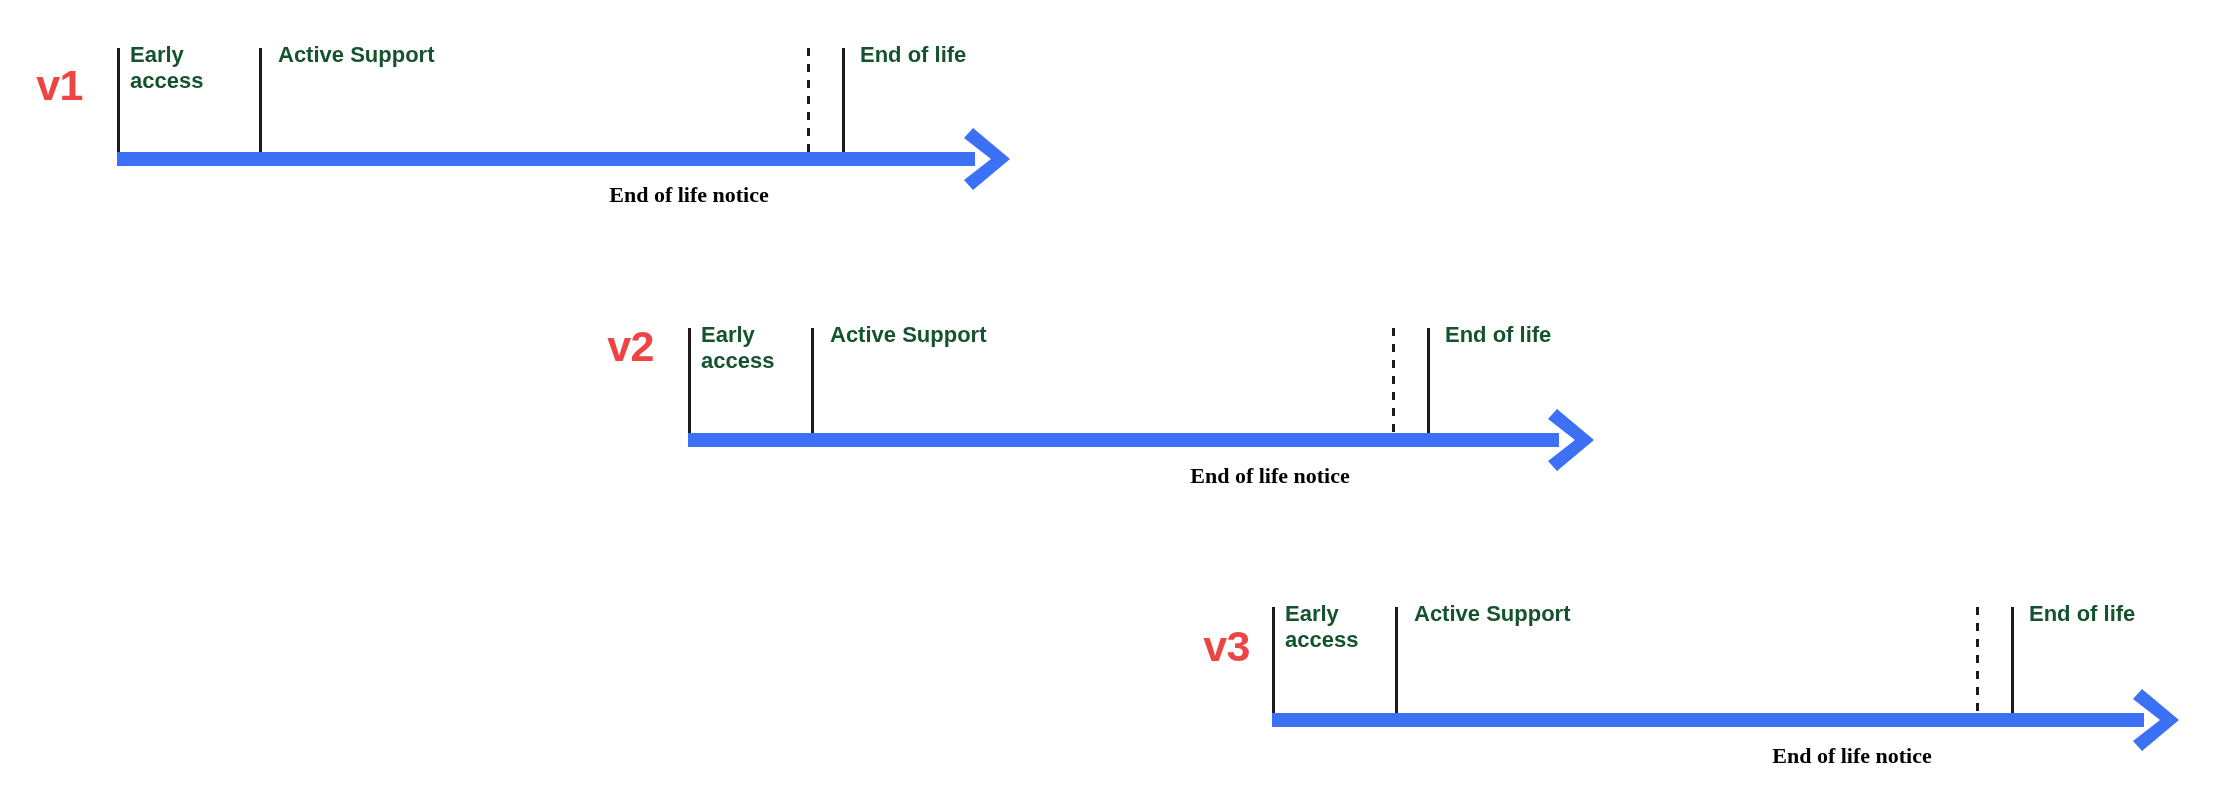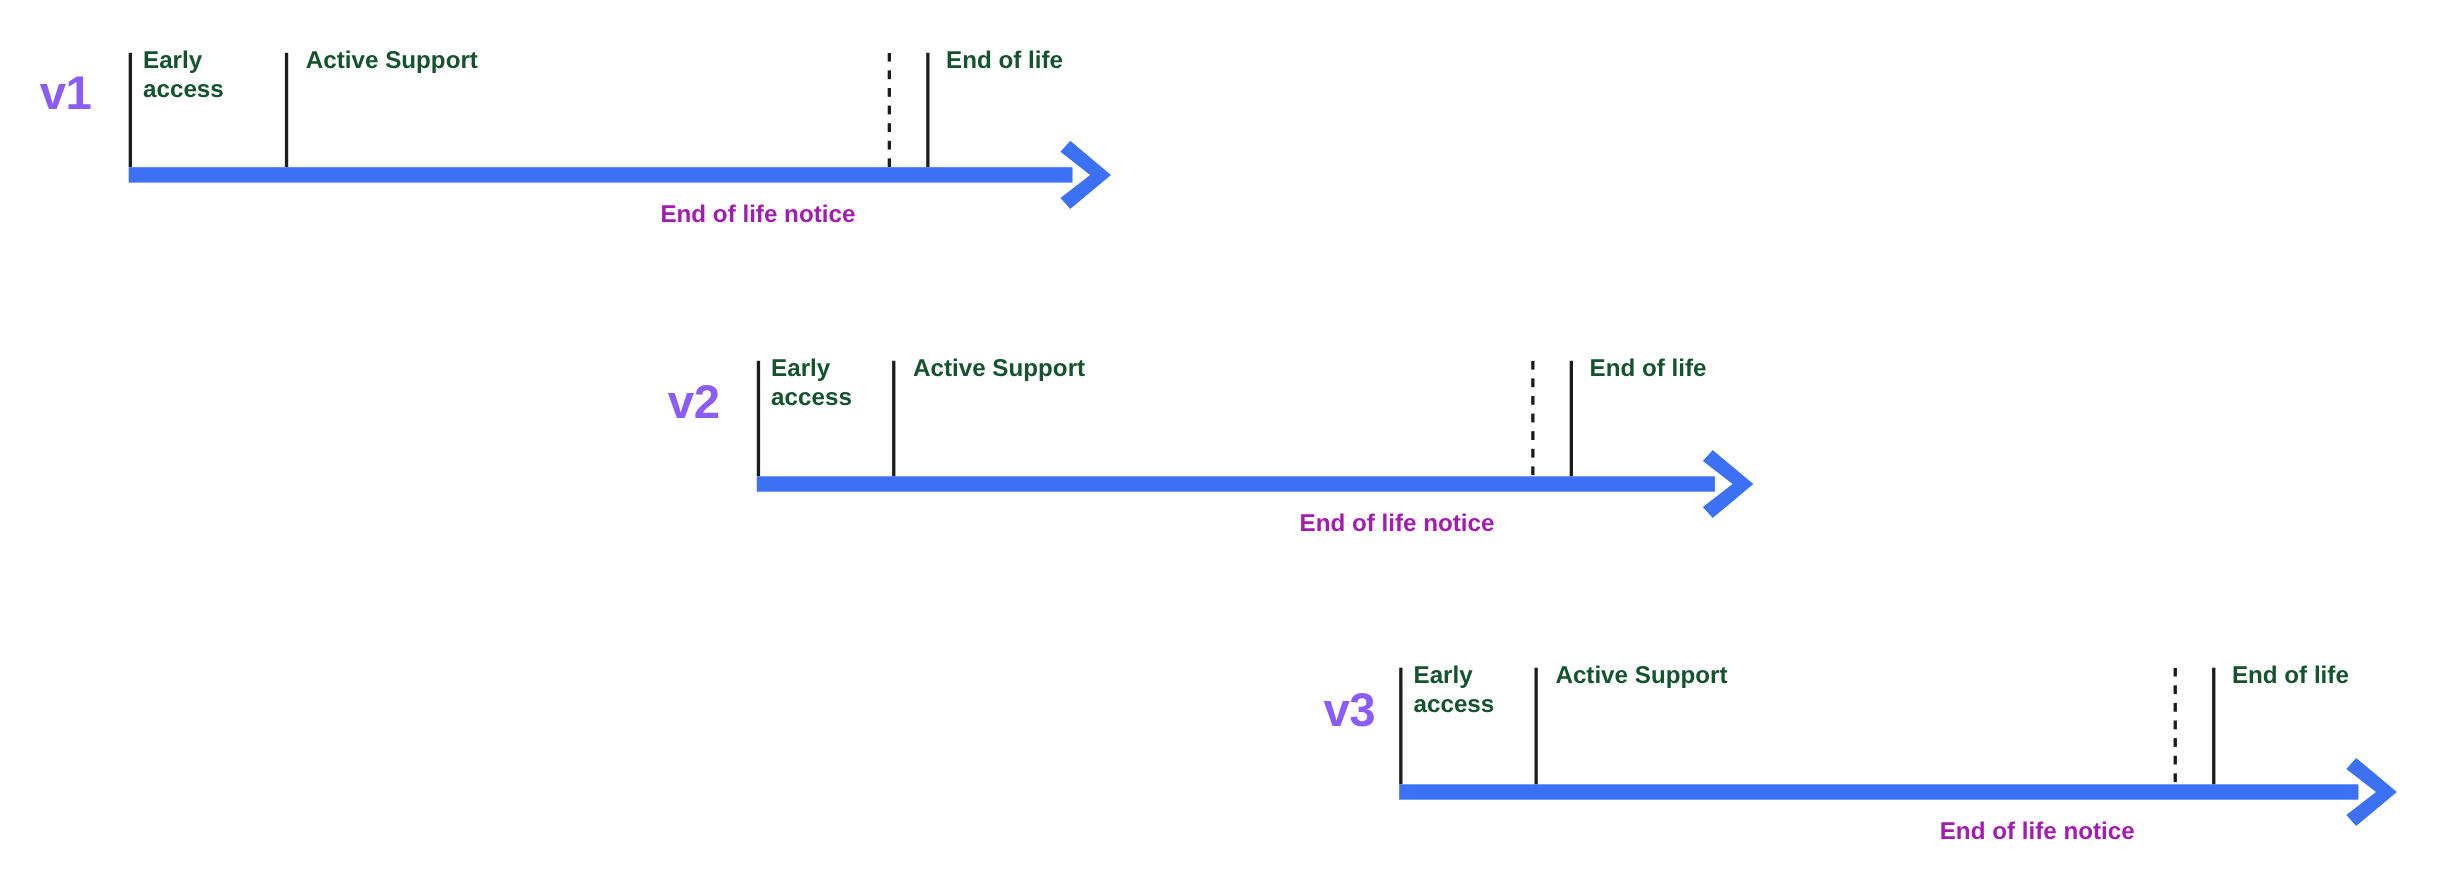--- a/index.html
+++ b/index.html
@@ -28,21 +28,21 @@
     pointer-events: none;
   }
   .timeline-row > * { pointer-events: auto; }
 
   
   .version-label {
     position: absolute;
     font-size: 43px;
     font-weight: 700;
     letter-spacing: -0.5px;
-    color: #8b5cf6;
+    color: #ef4444;
     line-height: 1;
     white-space: nowrap;
     transform: translate(-100%, -100%);
   }
 
   
   .divider {
     position: absolute;
     width: 3px;
     background: #1c1c1c;
@@ -89,24 +89,25 @@
     height: 66px;
     width: 50px;
   }
   .bar-head svg { display: block; width: 100%; height: 100%; }
 
   
   .notice-label {
     position: absolute;
     font-size: 22px;
     font-weight: 700;
-    color: #a21caf;
+    color: #000000;
     line-height: 1;
     white-space: nowrap;
     transform: translateX(-50%);
+    font-family: Liberation Serif, serif;
   }
 </style>
 </head>
 <body>
 
 <div id="diagram">
     <div class="timeline-row">
       <div class="version-label" style="left: 83px; top: 107px;">v1</div>
       <div class="divider" style="left: 117px; top: 48px; height: 104px;"></div>
       <div class="divider" style="left: 259px; top: 48px; height: 104px;"></div>
@@ -120,21 +121,21 @@
         <div class="bar-line" style="width: 858px; background: rgb(61, 113, 245);"></div>
         <div class="bar-head" style="left: 846px;">
           <svg viewBox="0 0 50 66" xmlns="http://www.w3.org/2000/svg">
             <path d="M10 2 L47 33 L10 64 L1 54 L28 33 L1 12 Z" fill="#3d71f5"></path>
           </svg>
         </div>
       </div>
       <div class="notice-label" style="left: 689px; top: 184px;">End of life notice</div>
     </div>
     <div class="timeline-row">
-      <div class="version-label" style="left: 654px; top: 388px;">v2</div>
+      <div class="version-label" style="left: 654px; top: 368px;">v2</div>
       <div class="divider" style="left: 688px; top: 328px; height: 105px;"></div>
       <div class="divider" style="left: 811px; top: 328px; height: 105px;"></div>
       <div class="divider" style="left: 1427px; top: 328px; height: 105px;"></div>
       <div class="divider-dashed" style="left: 1392px; top: 328px; height: 105px;"></div>
       <div class="phase-label" style="left: 701px; top: 322px;">Early
 access</div>
       <div class="phase-label" style="left: 830px; top: 322px;">Active Support</div>
       <div class="phase-label" style="left: 1445px; top: 322px;">End of life</div>
       <div class="bar-wrap" style="left: 688px; top: 407px; width: 909px;">
         <div class="bar-line" style="width: 871px; background: rgb(61, 113, 245);"></div>

